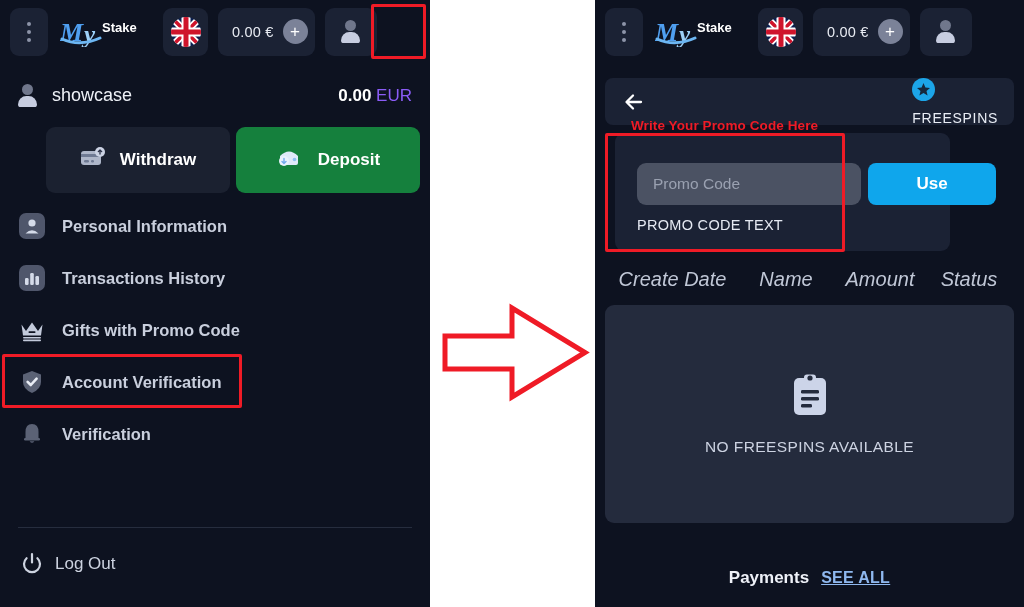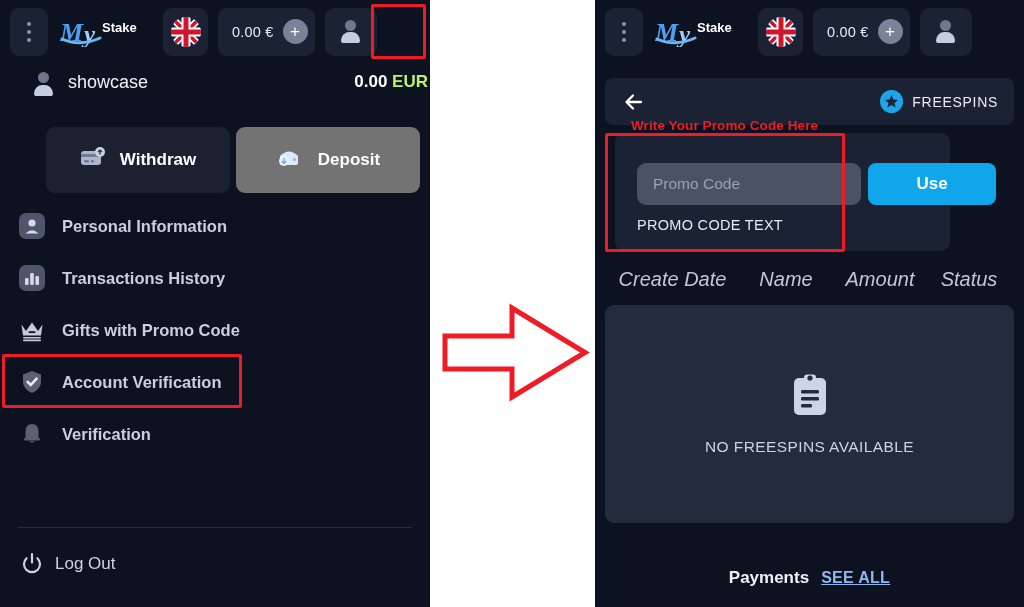--- a/index.html
+++ b/index.html
@@ -58,38 +58,38 @@
   .chip-user { width:52px; height:48px; }
   .avatar-glyph { display:flex; flex-direction:column; align-items:center; gap:1.5px; }
   .av-head { width:11px; height:11px; border-radius:50%; background:#70778c; }
   .av-body { width:19px; height:11px; border-radius:10px 10px 3px 3px; background:#c7cde0; }
 
   .hl-red { position:absolute; border:3px solid #ef1b26; border-radius:2px; pointer-events:none; }
 
   
   .acct-row {
     position:absolute; left:0; top:72px; width:100%; height:47px;
-    display:flex; padding:0 18px;margin-left:16px;
+    display:flex; align-items:center; padding:0 18px;
   }
   .acct-av { display:flex; flex-direction:column; align-items:center; gap:1.5px; margin-right:15px; }
   .acct-av .h { width:11px; height:11px; border-radius:50%; background:#70778c; }
   .acct-av .b { width:19px; height:11px; border-radius:10px 10px 3px 3px; background:#c7cde0; }
   .acct-name { color:#eef1f7; font-size:18px; }
   .acct-bal { margin-left:auto; font-size:17px; }
   .acct-bal b { color:#ffffff; font-weight:700; }
-  .acct-bal span { color:#bef264; font-weight:700; }
+  .acct-bal span { color:#8b5cf6; font-weight:400; }
 
   
   .actions { position:absolute; left:10px; top:127px; width:410px; height:66px; display:flex; gap:6px; }
   .btn-act {
     flex:1; border-radius:9px; display:flex; align-items:center; justify-content:center; gap:14px;
     font-size:17px; font-weight:700; color:#ffffff; cursor:pointer;
   }
   .btn-withdraw { background:#1b2130;margin-left:36px; }
-  .btn-deposit  { background:#737373; }
+  .btn-deposit  { background:#15803d; }
 
   
   .menu { position:absolute; left:0; top:200px; width:100%;font-weight:bold; }
   .menu-item {
     height:52px; display:flex; align-items:center; padding:0 18px; gap:16px; cursor:pointer;
   }
   .menu-ico { width:28px; height:28px; display:flex; align-items:center; justify-content:center; flex:0 0 28px; }
   .menu-label { color:#c9cfdd; font-size:16.5px; }
 
   .divider { position:absolute; left:18px; top:527px; width:394px; height:1px; background:#262d3e; }
@@ -100,21 +100,21 @@
   
   .arrow-wrap { position:absolute; left:440px; top:300px; width:150px; height:105px; }
 
   
   .sub-head {
     position:absolute; left:10px; top:78px; width:409px; height:47px;
     background:#1b2234; border-radius:8px;
     display:flex; align-items:center; padding:0 16px;
   }
   .back-ico { width:26px; height:26px; cursor:pointer; }
-  .fs-badge { margin-left:auto; display:flex; align-items:center; gap:9px; }
+  .fs-badge { margin-left:auto; display:flex; gap:9px;flex-direction:column; }
   .fs-star {
     width:23px; height:23px; border-radius:50%; background:#1ca5e8;
     display:flex; align-items:center; justify-content:center;
   }
   .fs-label { color:#e9edf5; font-size:14px; letter-spacing:.7px; }
 
   .anno-text {
     position:absolute; left:631px; top:118px;
     color:#ef1b26; font-size:13.5px; font-weight:700; letter-spacing:.1px;
     white-space:nowrap;

